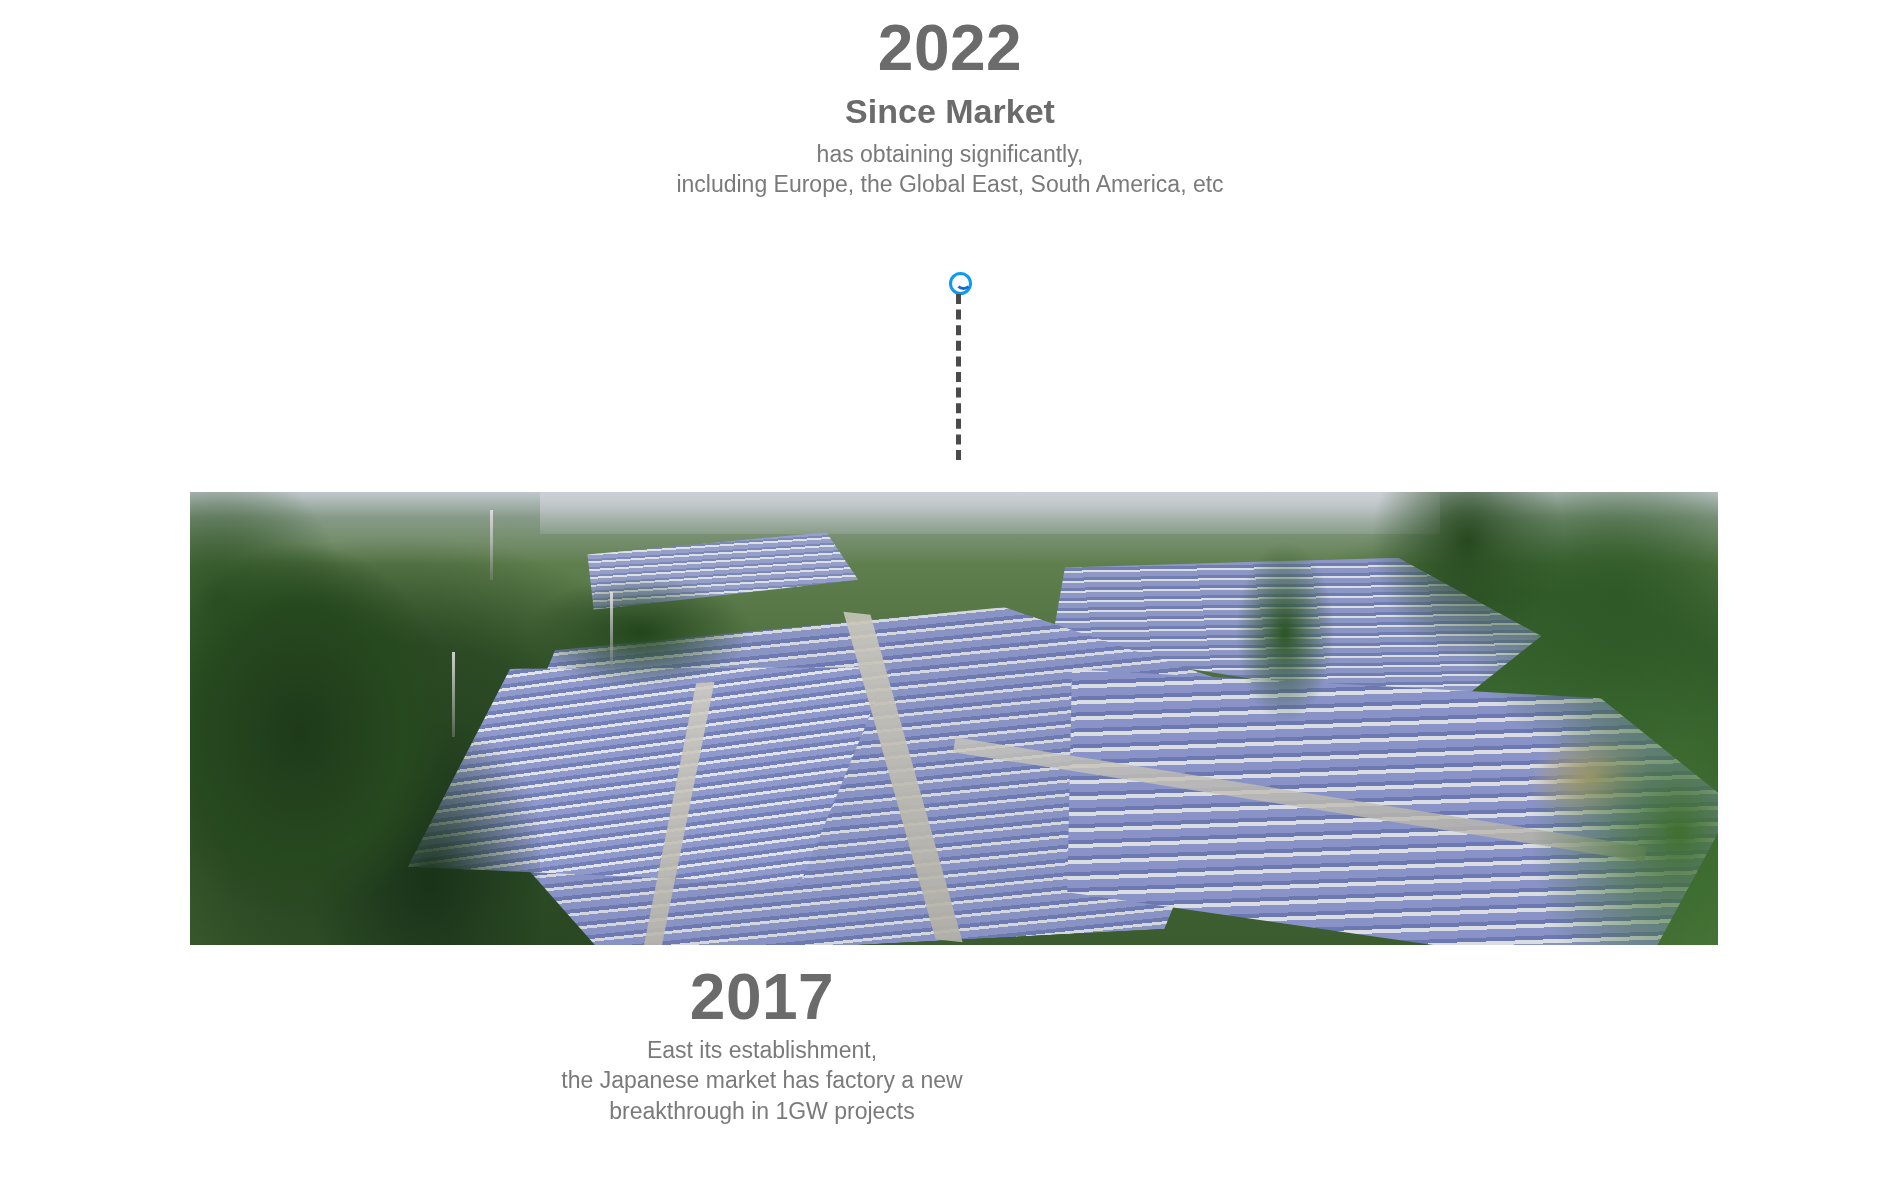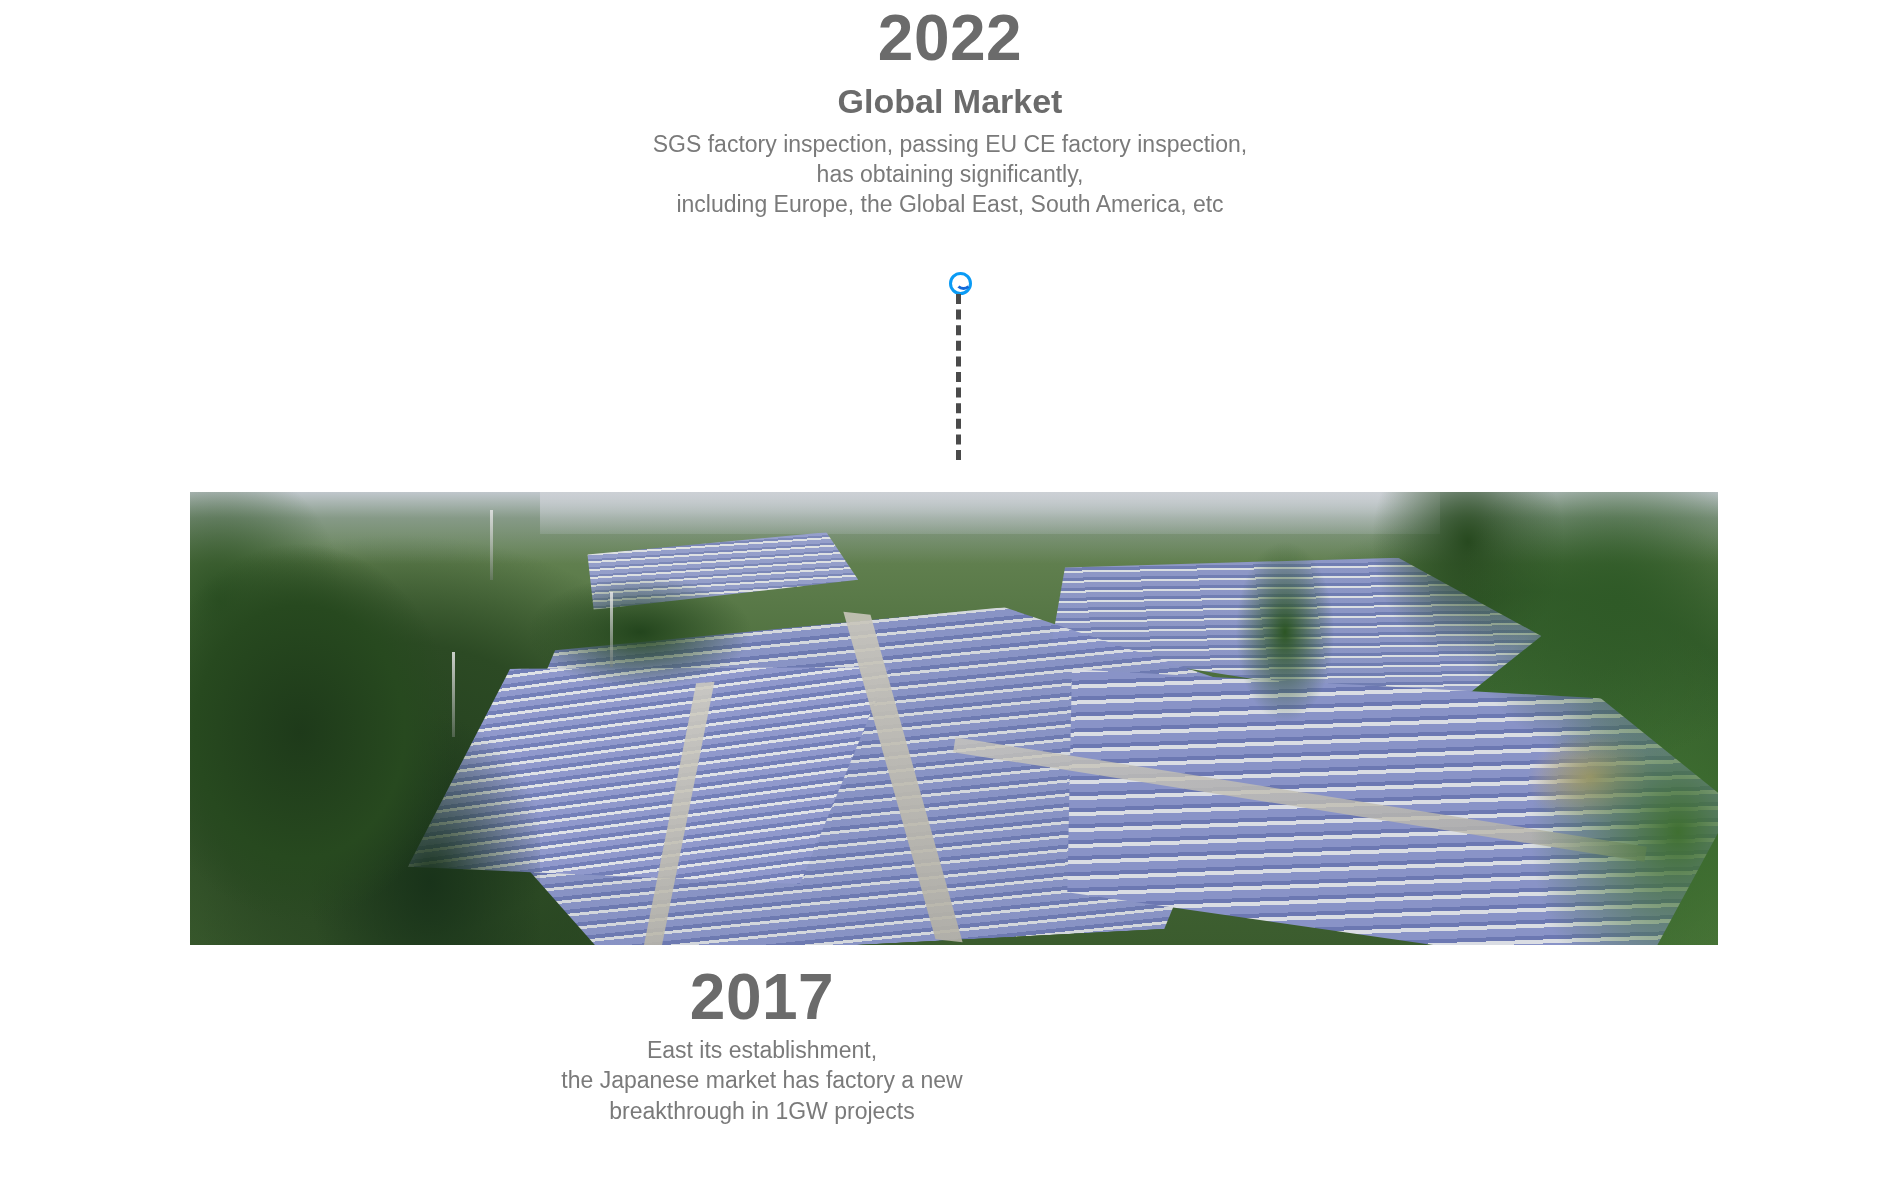--- a/index.html
+++ b/index.html
@@ -22,21 +22,21 @@
     background: #ffffff;
   }
 
   
   .entry-top {
     position: absolute;
     left: 0;
     top: 0;
     width: 1900px;
     text-align: center;
-    padding-top: 0;
+    padding-top: 10px;
   }
   .entry-bottom {
     position: absolute;
     left: 0;
     top: 965px;
     width: 1524px;
     text-align: center;
   }
 
   .year {
@@ -305,23 +305,22 @@
     background: linear-gradient(180deg, rgba(230,230,230,0.85), rgba(120,130,120,0.5));
   }
 </style>
 </head>
 <body>
 
 <div class="stage">
 
   <div class="entry-top">
     <div class="year">2022</div>
-    <div class="headline">Global Market</div>
+    <div class="headline">Since Market</div>
     <div class="desc">
-      <span class="line">SGS factory inspection, passing EU CE factory inspection,</span>
       <span class="line">has obtaining significantly,</span>
       <span class="line">including Europe, the Global East, South America, etc</span>
     </div>
   </div>
 
   <div class="connector">
     <div class="node-dot"></div>
     <div class="dash-line"></div>
   </div>
 

